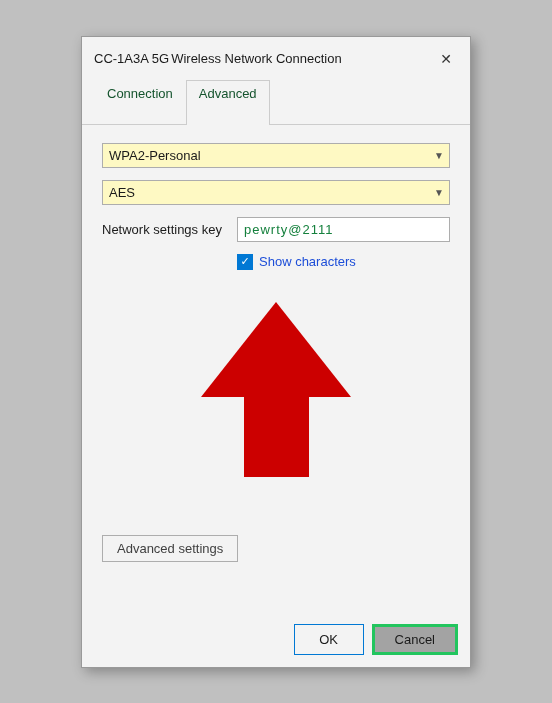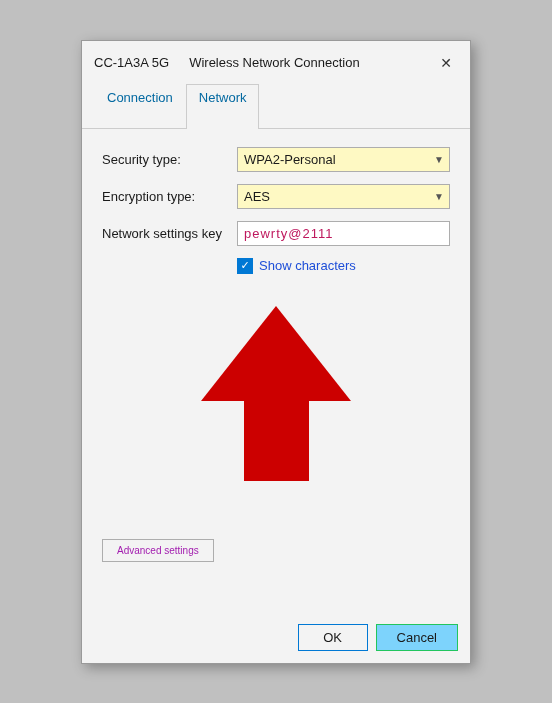--- a/index.html
+++ b/index.html
@@ -35,21 +35,21 @@
       align-items: center;
       justify-content: space-between;
       border-bottom: none;
     }
 
     .title-text {
       font-size: 12px;
       color: #1a1a1a;
       display: flex;
       align-items: center;
-      gap: 20px;
+      gap: 2px;
     }
 
     .close-btn {
       width: 24px;
       height: 24px;
       border: none;
       background: transparent;
       cursor: pointer;
       font-size: 14px;
       color: #333;
@@ -63,21 +63,21 @@
       display: flex;
       padding: 8px 12px 0 12px;
       gap: 0;
       border-bottom: 1px solid #ccc;
     }
 
     .tab {
       padding: 5px 12px 24px 12px;
       cursor: pointer;
       font-size: 13px;
-      color: #0369a1;
+      color: #14532d;
       border: 1px solid transparent;
       border-bottom: none;
       background: transparent;
       position: relative;
       bottom: -1px;
       text-align: right;
     }
 
     .tab.active {
       background: #f3f3f3;
@@ -212,23 +212,23 @@
     .bottom-section {
       padding: 10px 20px;
       display: flex;
       align-items: center;
     }
 
     .advanced-btn {
       padding: 5px 14px;
       border: 1px solid #adadad;
       background: #f3f3f3;
-      font-size: 10px;
-      cursor: pointer;
-      color: #a21caf;
+      font-size: 13px;
+      cursor: pointer;
+      color: #404040;
     }
 
     .dialog-footer {
       display: flex;
       justify-content: flex-end;
       padding: 8px 12px 12px 12px;
       gap: 8px;
       border-top: none;
     }
 
@@ -240,72 +240,70 @@
       min-width: 70px;
       margin-top: 44px;
     }
 
     .ok-btn {
       border: 1.5px solid #0078d4;
       background: #f3f3f3;
     }
 
     .cancel-btn {
-      border: 1px solid #22c55e;
-      background: #7dd3fc;
+      border: 3px solid #22c55e;
+      background: #a3a3a3;
     }
   </style>
 </head>
 <body>
 
 <div class="dialog">
 
   <div class="title-bar">
     <div class="title-text">
       <span>CC-1A3A 5G</span>
       <span>Wireless Network Connection</span>
     </div>
     <button class="close-btn">✕</button>
   </div>
 
   <div class="tabs">
     <div class="tab">Connection</div>
-    <div class="tab active">Network</div>
+    <div class="tab active">Advanced</div>
   </div>
 
   <div class="content">
 
     <div class="form-row">
-      <label class="form-label">Security type:</label>
       <div class="form-control select-wrapper">
         <select>
           <option>WPA2-Personal</option>
           <option>WPA3-Personal</option>
           <option>WPA2/WPA3-Personal</option>
           <option>Open</option>
         </select>
         <span class="select-arrow">▼</span>
       </div>
     </div>
 
     <div class="form-row">
-      <label class="form-label">Encryption type:</label>
       <div class="form-control select-wrapper">
         <select>
           <option>AES</option>
           <option>TKIP</option>
         </select>
         <span class="select-arrow">▼</span>
       </div>
     </div>
 
     <div class="form-row">
       <label class="form-label">Network settings key</label>
       <div class="form-control">
-        <input type="text" class="text-input" value="pewrty@2111" style="color: #be185d; letter-spacing: 1px;">
+        <input type="text" class="text-input" value="pewrty@2111" style="color: #15803d; letter-spacing: 1px;">
       </div>
     </div>
 
     <div class="checkbox-row">
       <label class="checkbox-wrapper">
         <div class="checkbox-box">
           <span class="checkbox-check">✓</span>
         </div>
         <span class="checkbox-label">Show characters</span>
       </label>

